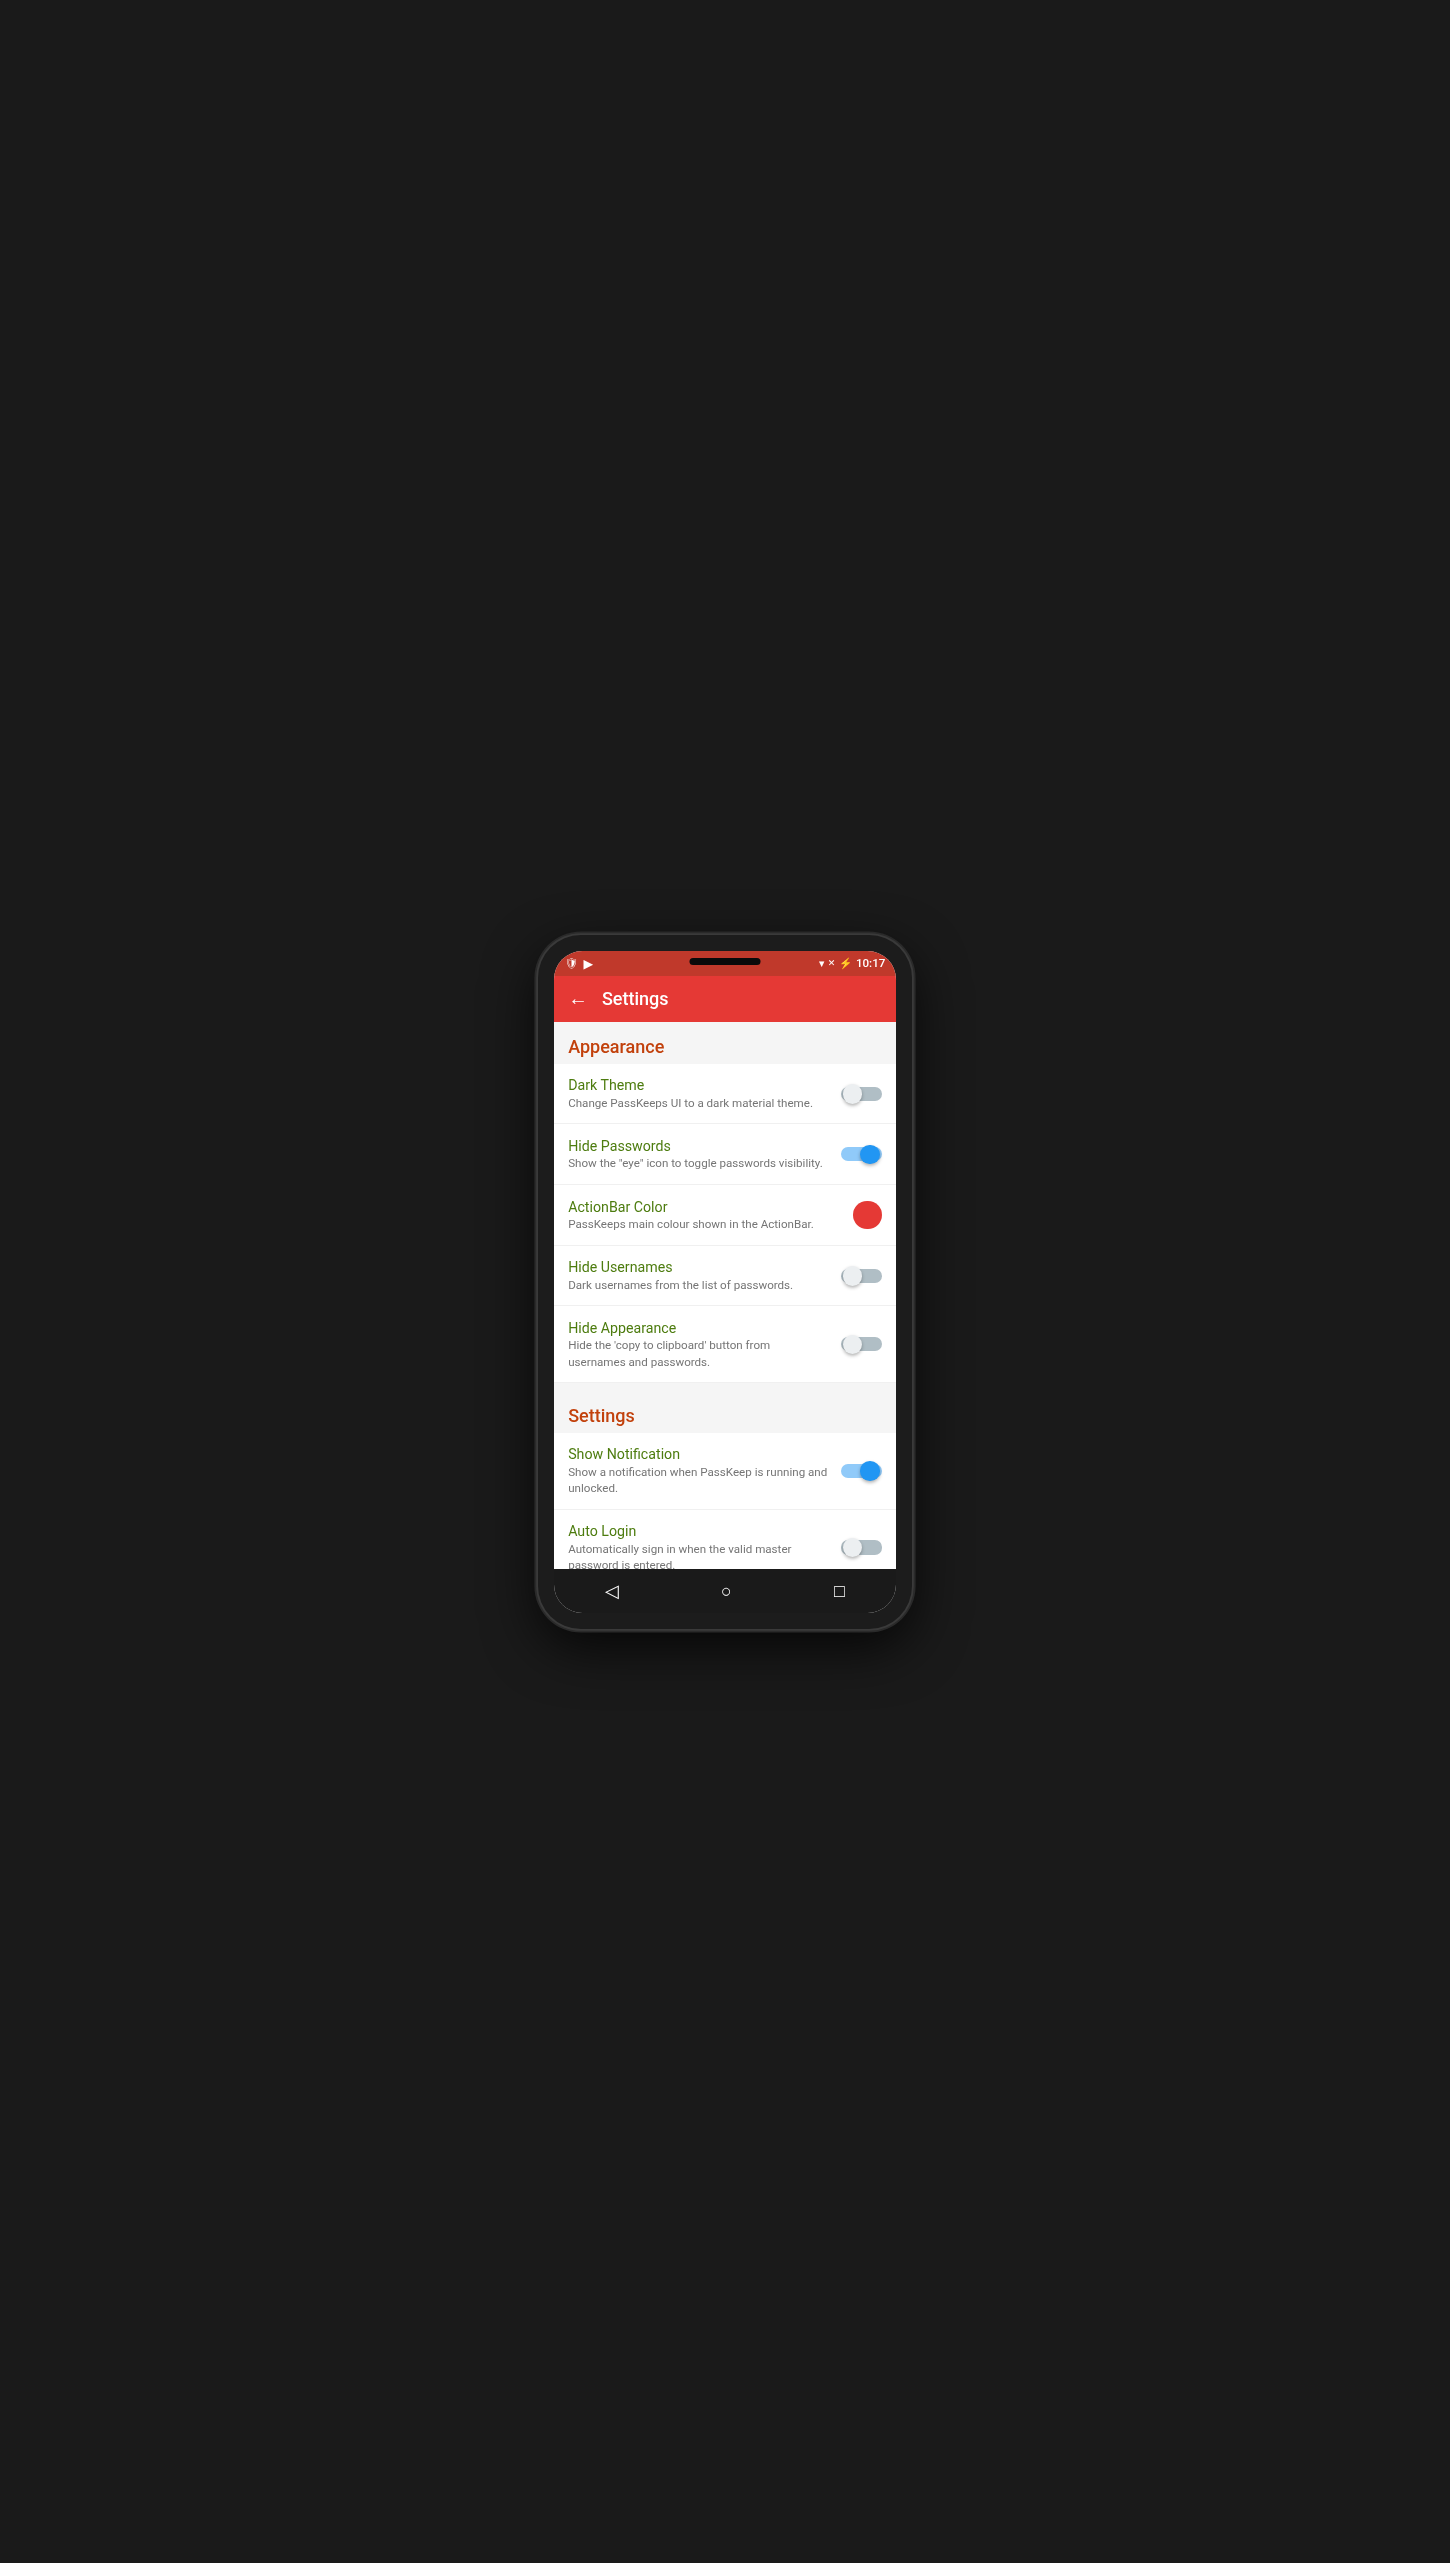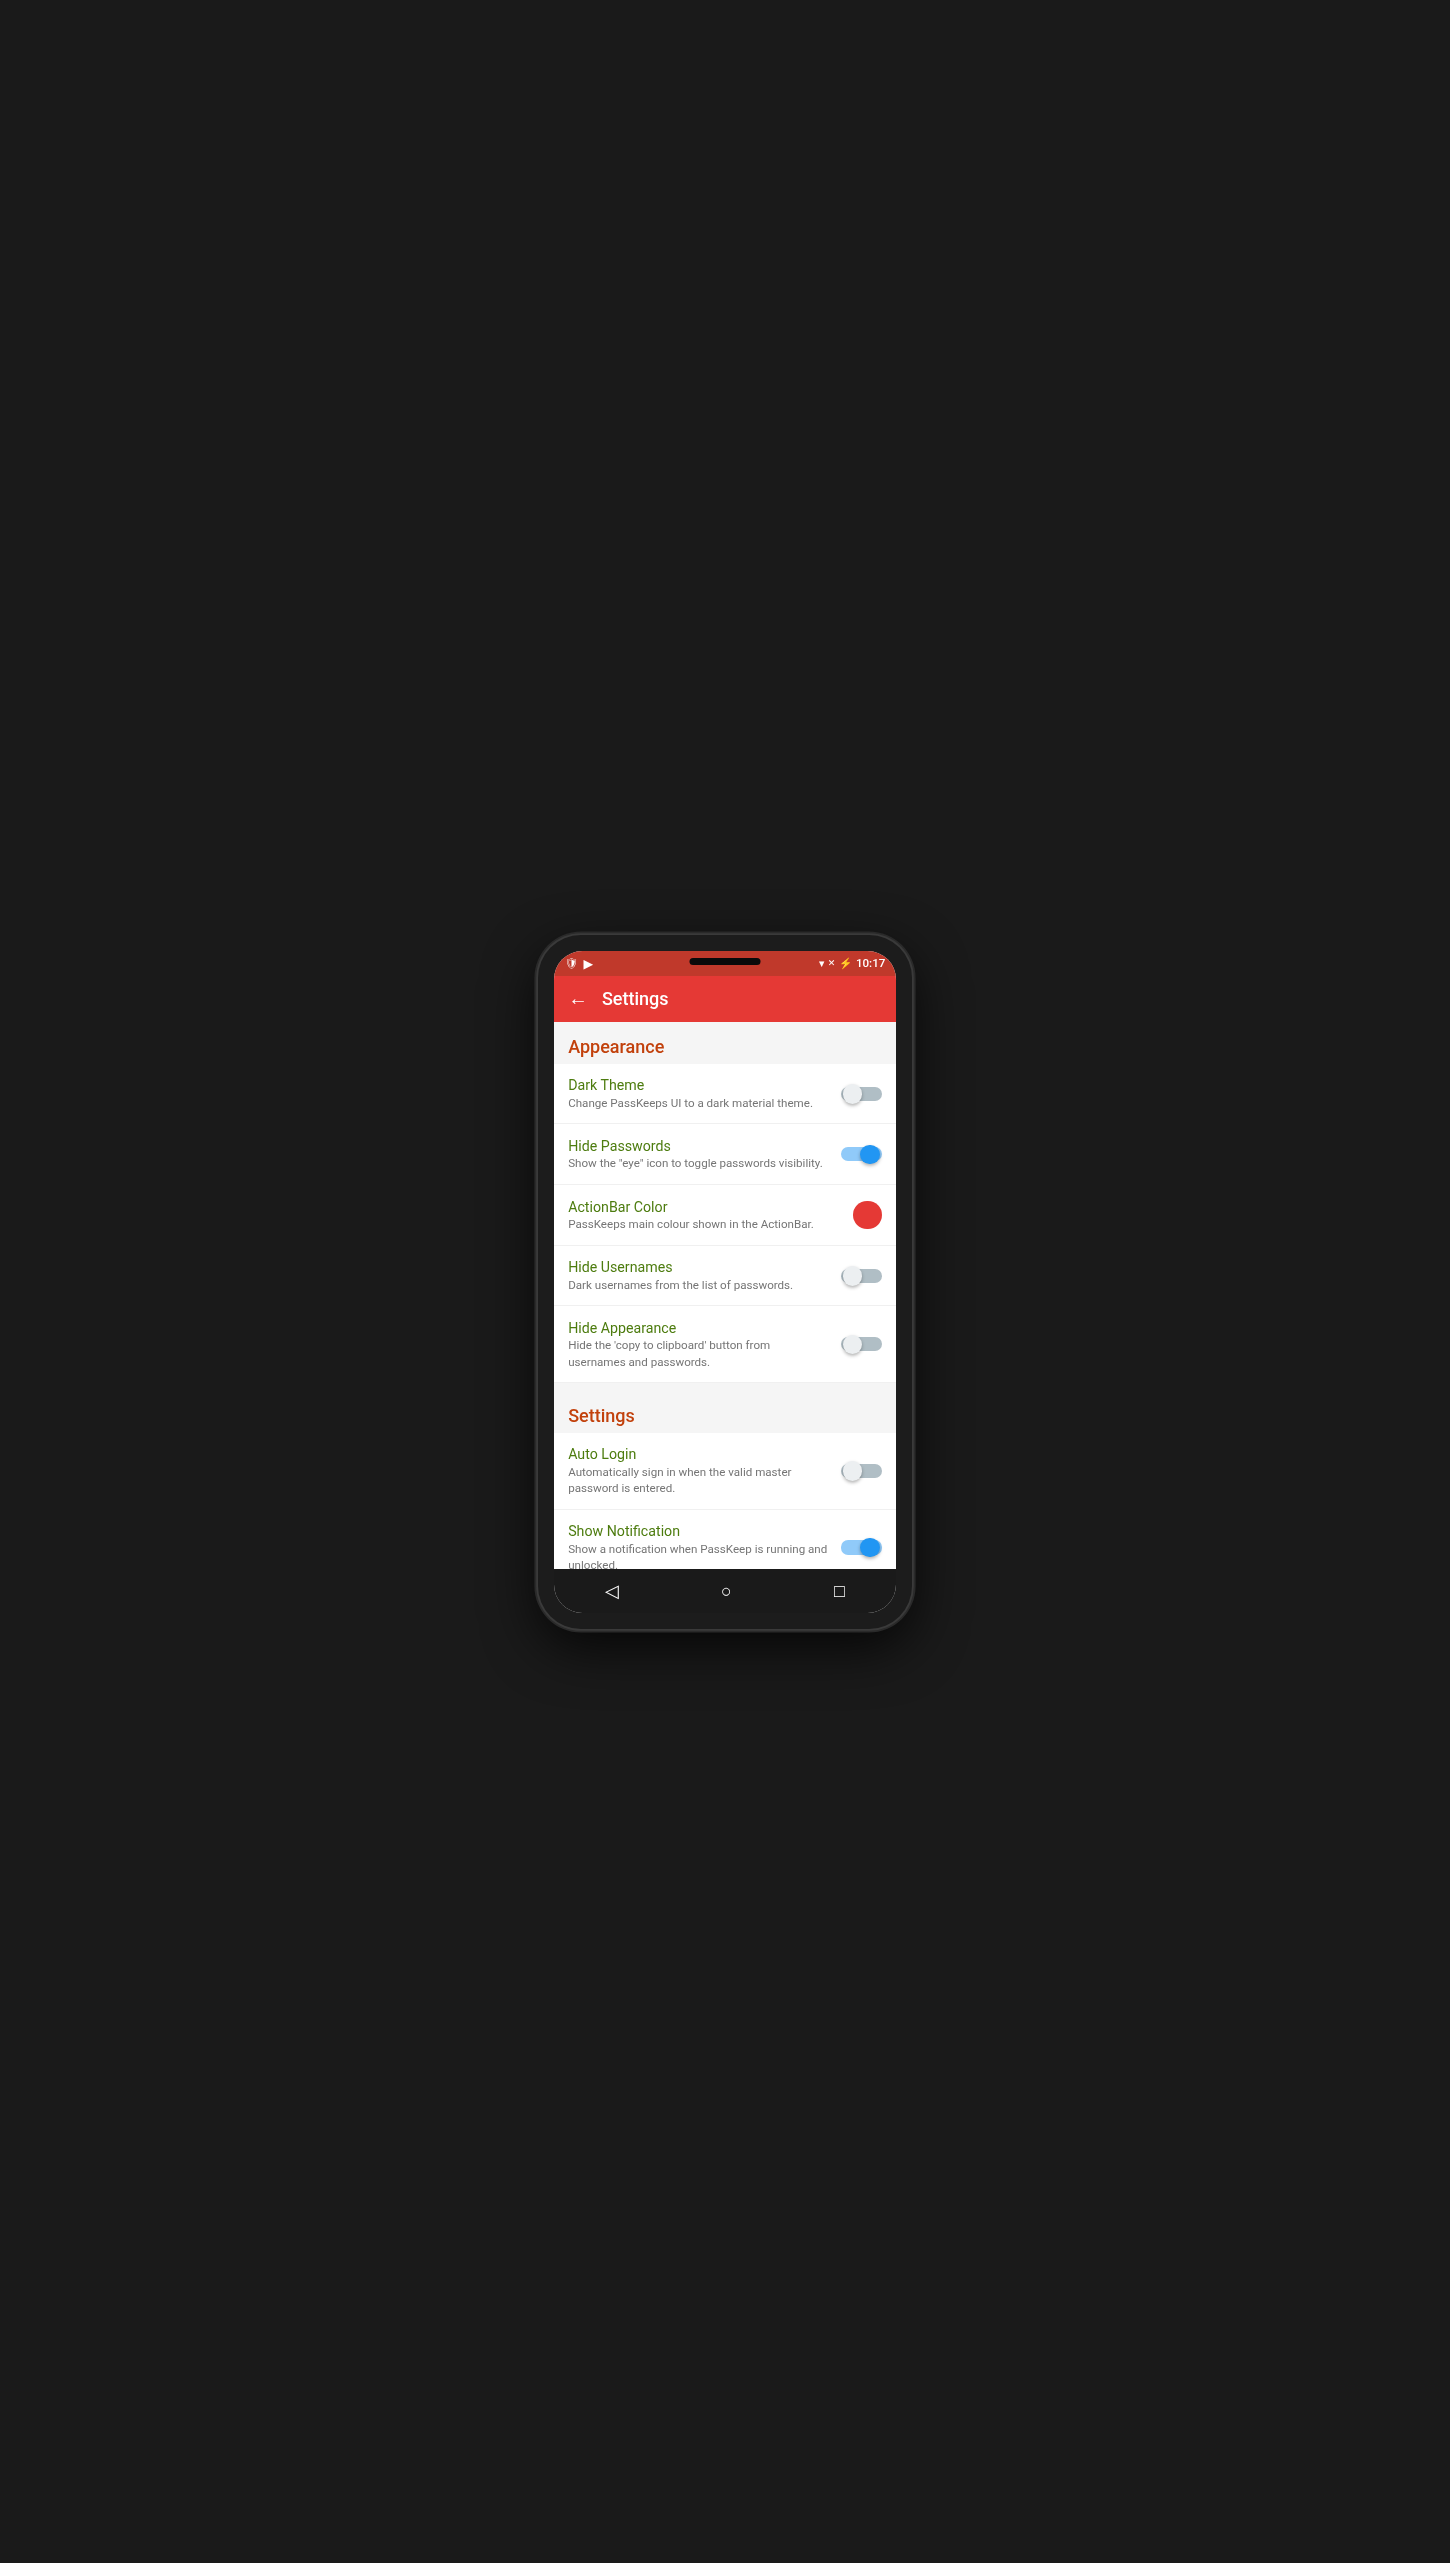--- a/index.html
+++ b/index.html
@@ -304,37 +304,37 @@
           <div class="toggle-thumb off"></div>
         </div>
       </div>
 
       <div class="divider"></div>
 
       <div class="section-header">Settings</div>
 
       <div class="setting-item">
         <div class="setting-item-text">
+          <div class="setting-title">Show Notification</div>
+          <div class="setting-subtitle">Show a notification when PassKeep is running and unlocked.</div>
+        </div>
+        <div class="toggle">
+          <div class="toggle-track on"></div>
+          <div class="toggle-thumb on"></div>
+        </div>
+      </div>
+
+      <div class="setting-item">
+        <div class="setting-item-text">
           <div class="setting-title">Auto Login</div>
           <div class="setting-subtitle">Automatically sign in when the valid master password is entered.</div>
         </div>
         <div class="toggle">
           <div class="toggle-track off"></div>
           <div class="toggle-thumb off"></div>
-        </div>
-      </div>
-
-      <div class="setting-item">
-        <div class="setting-item-text">
-          <div class="setting-title">Show Notification</div>
-          <div class="setting-subtitle">Show a notification when PassKeep is running and unlocked.</div>
-        </div>
-        <div class="toggle">
-          <div class="toggle-track on"></div>
-          <div class="toggle-thumb on"></div>
         </div>
       </div>
 
     </div>
 
     <div class="nav-bar">
       <span class="nav-icon">◁</span>
       <span class="nav-icon">○</span>
       <span class="nav-icon">□</span>
     </div>

